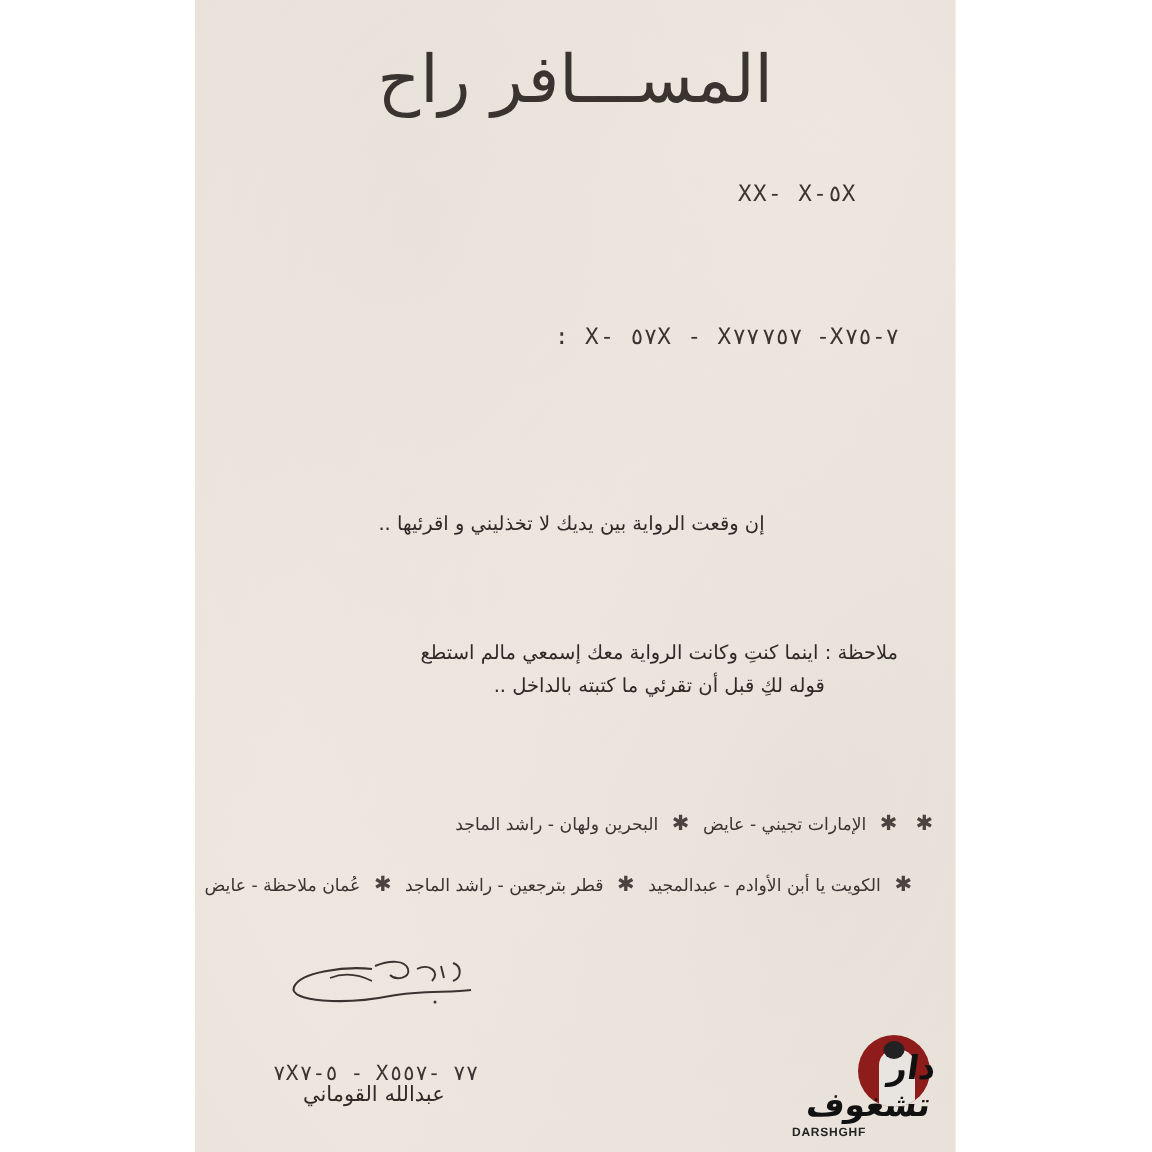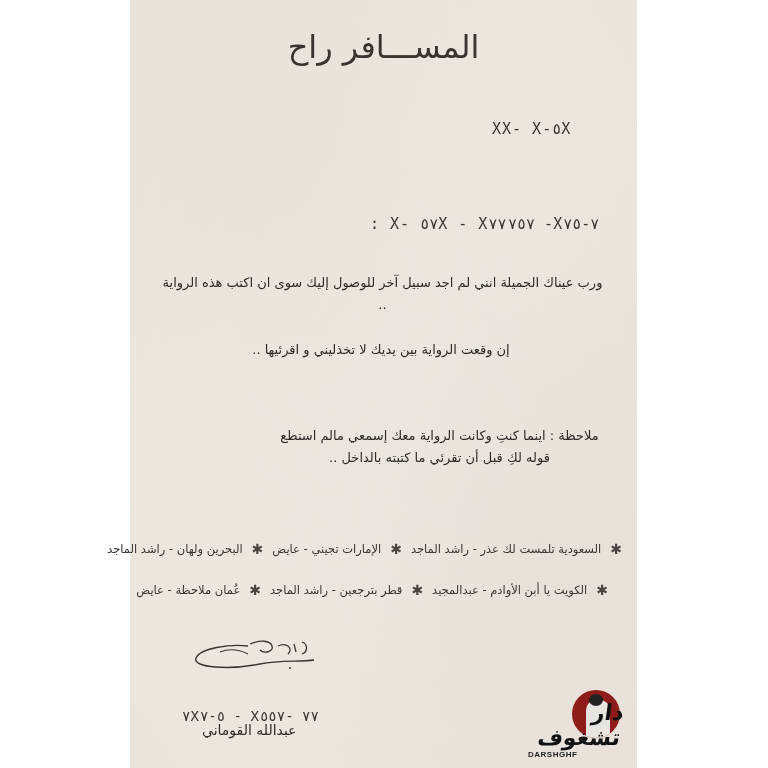--- a/index.html
+++ b/index.html
@@ -26,21 +26,21 @@
         radial-gradient(ellipse at 50% 50%, #f1ece6 0%, #ebe4dc 100%);
       color: #2b2623;
     }
     .rtl { direction: rtl; unicode-bidi: embed; }
     .abs { position: absolute; }
 
     .title {
       left: 0; right: 0; top: 28px;
       text-align: center;
       font-family: "DejaVu Sans", sans-serif;
-      font-size: 32px;
+      font-size: 44px;
       font-weight: normal;
       color: #3a3431;
       letter-spacing: 1px;
     }
     .code-line {
       font-family: "DejaVu Sans Mono", monospace;
       font-size: 15px;
       color: #3a3431;
       letter-spacing: 1px;
       white-space: pre;
@@ -146,27 +146,25 @@
 <body>
 
 <div class="page">
 
   <div class="abs title rtl">المســـافر راح</div>
 
   <div class="abs code-line code2">XX- X-٥X</div>
   <div class="abs code-line code3">: X- ٥٧X - X٧٧</div>
   <div class="abs code-line code4">٧٥٧ -X٧-٧٥</div>
 
-  <div class="abs para p1 rtl">ورب عيناك الجميلة انني لم اجد سبيل آخر للوصول إليك سوى ان اكتب هذه الرواية ..</div>
   <div class="abs para p2 rtl">إن وقعت الرواية بين يديك لا تخذليني و اقرئيها ..</div>
   <div class="abs para p3 rtl">ملاحظة : اينما كنتِ وكانت الرواية معك إسمعي مالم استطع قوله لكِ قبل أن تقرئي ما كتبته بالداخل ..</div>
 
   <div class="abs songs songs1 rtl">
     <span class="star">✱</span>
-    <span>السعودية تلمست لك عذر - راشد الماجد</span>
     <span class="star">✱</span>
     <span>الإمارات تجيني - عايض</span>
     <span class="star">✱</span>
     <span>البحرين ولهان - راشد الماجد</span>
   </div>
 
   <div class="abs songs songs2 rtl">
     <span class="star">✱</span>
     <span>الكويت يا أبن الأوادم - عبدالمجيد</span>
     <span class="star">✱</span>

